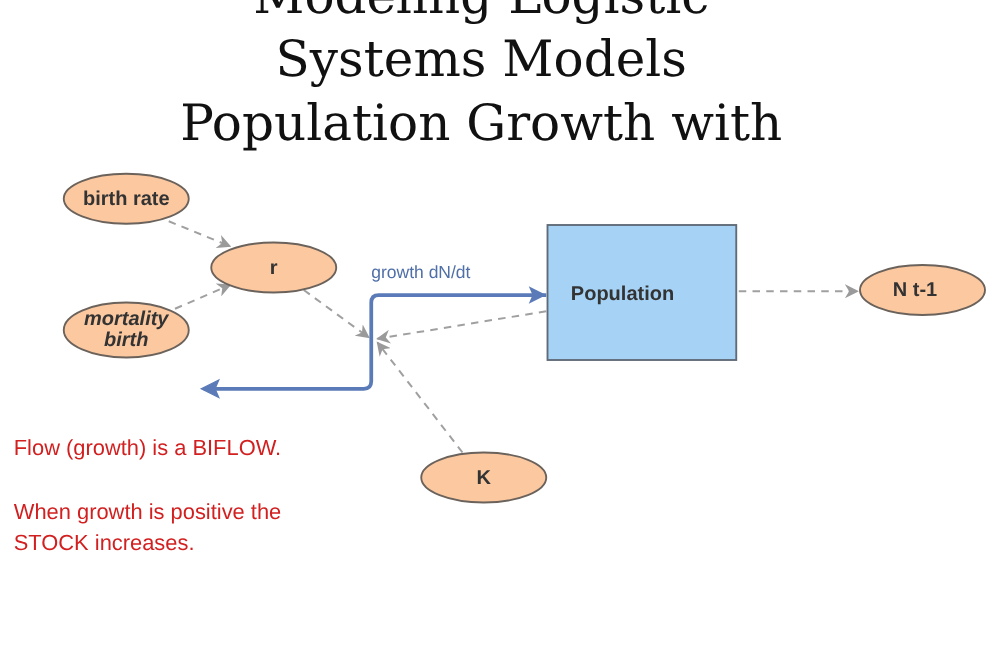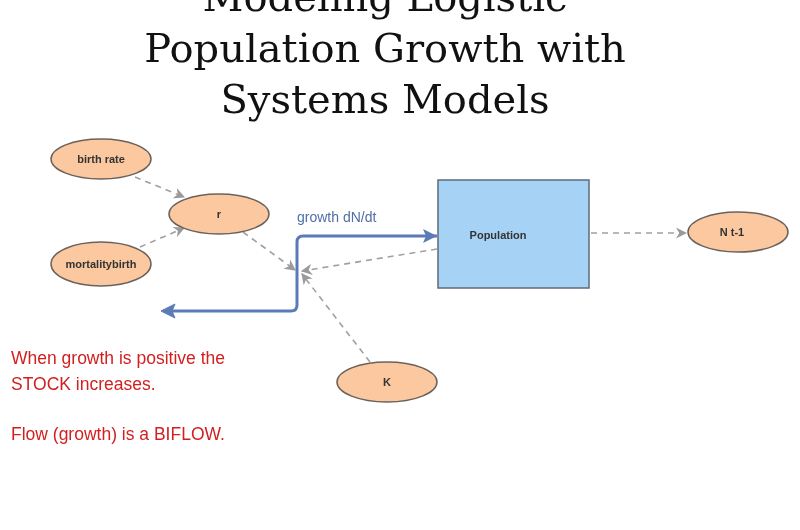--- a/index.html
+++ b/index.html
@@ -12,42 +12,42 @@
     position: absolute; left: 0; top: -28px; width: 770px;
     text-align: center;
     font-family: "DejaVu Serif", serif;
     font-size: 40px; line-height: 51px; color: #111;
   }
   .title div { white-space: nowrap; }
   svg.diagram { position: absolute; left: 0; top: 0; }
   .node-label {
     position: absolute; text-align: center;
     font-family: "Liberation Sans", sans-serif;
-    font-weight: bold; color: #333; font-size: 11px; line-height: 17px;
+    font-weight: bold; color: #333; font-size: 16px; line-height: 17px;
     display: flex; align-items: center; justify-content: center;
   }
   .flow-label {
     position: absolute; left: 297px; top: 209px;
     font-weight: normal; color: #4f6fa8; font-size: 14px;
     font-family: "Liberation Sans", sans-serif;
   }
   .notes {
     position: absolute; left: 11px; top: 346px;
     color: #d21f1f; font-size: 17.5px; line-height: 25.5px;
     font-family: "Liberation Sans", sans-serif;
   }
   .notes p { margin: 0 0 25px 0; }
 </style>
 </head>
 <body>
 
 <div class="title">
   <div>Modeling Logistic</div>
+  <div>Systems Models</div>
   <div>Population Growth with</div>
-  <div>Systems Models</div>
 </div>
 
 <svg class="diagram" width="800" height="530">
   <defs>
     <marker id="grayArrow" viewBox="0 0 10 10" refX="9" refY="5" markerWidth="7" markerHeight="7" orient="auto">
       <path d="M0,0 L10,5 L0,10 L3,5 z" fill="#9a9a9a"></path>
     </marker>
     <marker id="blueArrow" viewBox="0 0 10 10" refX="9" refY="5" markerWidth="4.5" markerHeight="4.5" orient="auto">
       <path d="M0,0 L10,5 L0,10 L3,5 z" fill="#5b7bb8"></path>
     </marker>
@@ -69,27 +69,27 @@
   <ellipse cx="101" cy="159" rx="50" ry="20" fill="#fbc8a0" stroke="#6b625b" stroke-width="1.5"></ellipse>
   <ellipse cx="101" cy="264" rx="50" ry="22" fill="#fbc8a0" stroke="#6b625b" stroke-width="1.5"></ellipse>
   <ellipse cx="219" cy="214" rx="50" ry="20" fill="#fbc8a0" stroke="#6b625b" stroke-width="1.5"></ellipse>
   <ellipse cx="387" cy="382" rx="50" ry="20" fill="#fbc8a0" stroke="#6b625b" stroke-width="1.5"></ellipse>
   <ellipse cx="738" cy="232" rx="50" ry="20" fill="#fbc8a0" stroke="#6b625b" stroke-width="1.5"></ellipse>
 
   <rect x="438" y="180" width="151" height="108" fill="#a6d2f5" stroke="#5f6b78" stroke-width="1.5"></rect>
 </svg>
 
 <div class="node-label" style="left:51px; top:149px; width:100px; height:20px;">birth rate</div>
-<div class="node-label" style="left:51px; top:246px; width:100px; height:36px; flex-direction:row;">
+<div class="node-label" style="left:51px; top:246px; width:100px; height:36px; flex-direction:column;font-style:italic;">
   <span>mortality</span>
   <span>birth</span>
 </div>
 <div class="node-label" style="left:169px; top:204px; width:100px; height:20px;">r</div>
 <div class="node-label" style="left:337px; top:372px; width:100px; height:20px;">K</div>
 <div class="node-label" style="left:688px; top:222px; width:88px; height:20px;">N t-1</div>
 <div class="node-label" style="left:438px; top:225px; width:120px; height:20px;">Population</div>
 
 <div class="flow-label">growth dN/dt</div>
 
 <div class="notes">
+  <p>Flow (growth) is a BIFLOW.</p>
   <p style="width:270px;">When growth is positive the STOCK increases.</p>
-  <p>Flow (growth) is a BIFLOW.</p>
 </div>
 
 </body></html>

